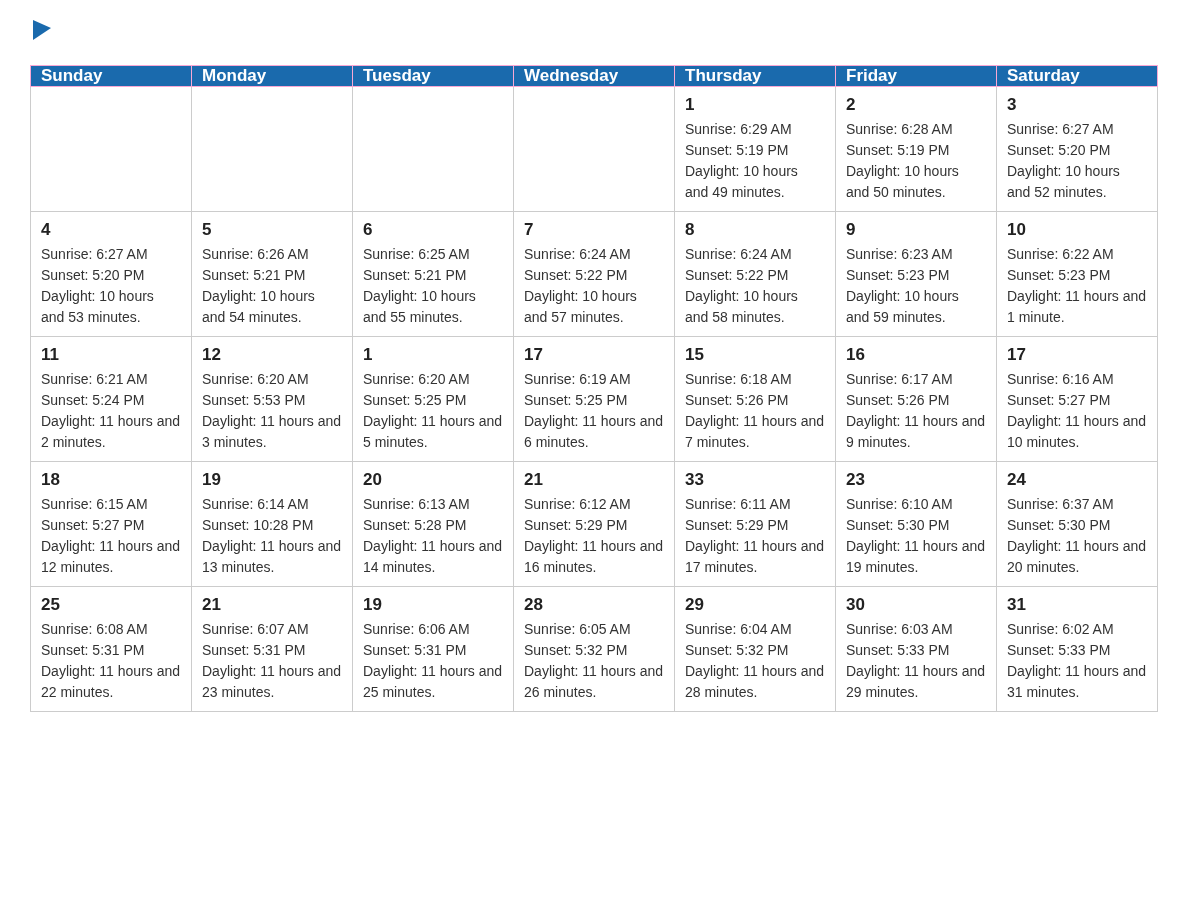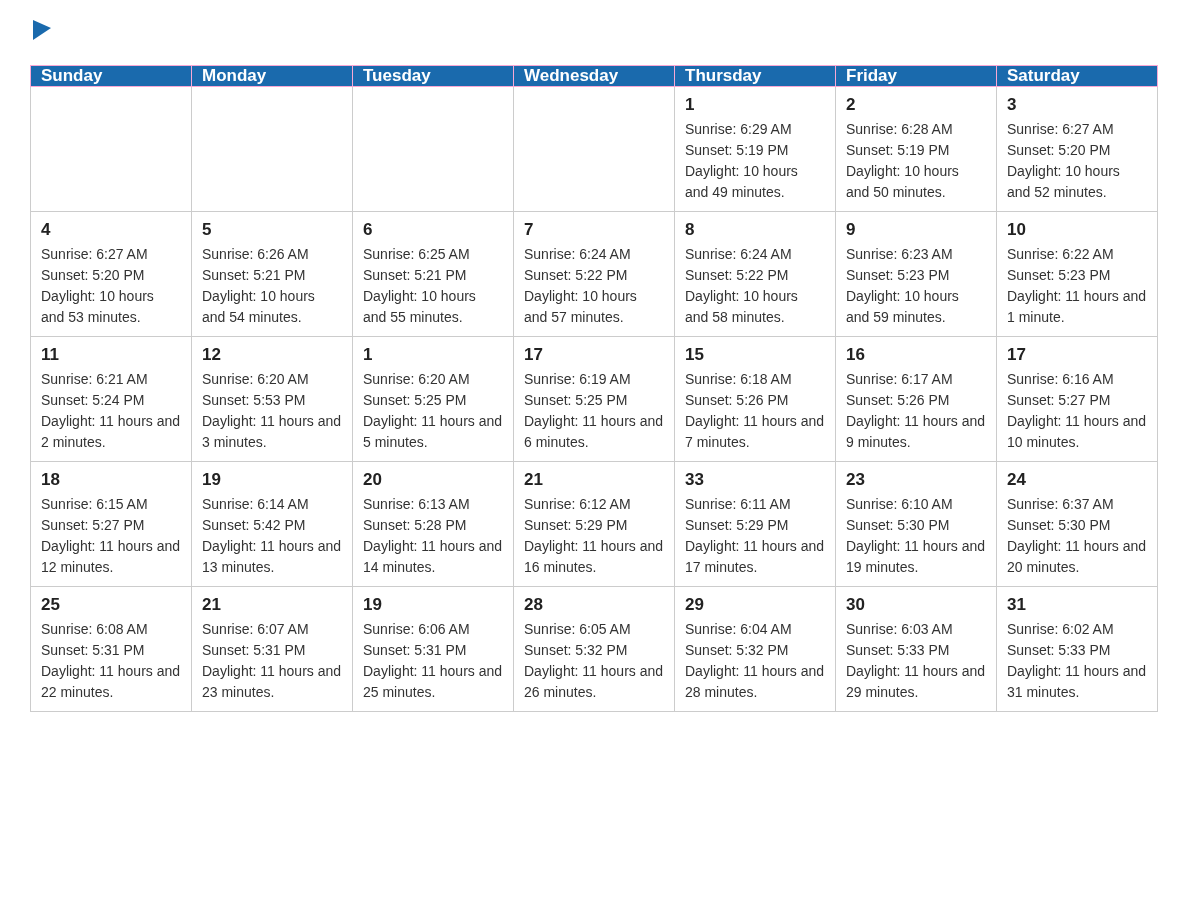--- a/index.html
+++ b/index.html
@@ -267,21 +267,21 @@
         <td>
           <span class="day-number">18</span>
           <div class="day-info">Sunrise: 6:15 AM
 Sunset: 5:27 PM
 Daylight: 11 hours
 and 12 minutes.</div>
         </td>
         <td>
           <span class="day-number">19</span>
           <div class="day-info">Sunrise: 6:14 AM
-Sunset: 5:42 PM
+Sunset: 10:28 PM
 Daylight: 11 hours
 and 13 minutes.</div>
         </td>
         <td>
           <span class="day-number">20</span>
           <div class="day-info">Sunrise: 6:13 AM
 Sunset: 5:28 PM
 Daylight: 11 hours
 and 14 minutes.</div>
         </td>

